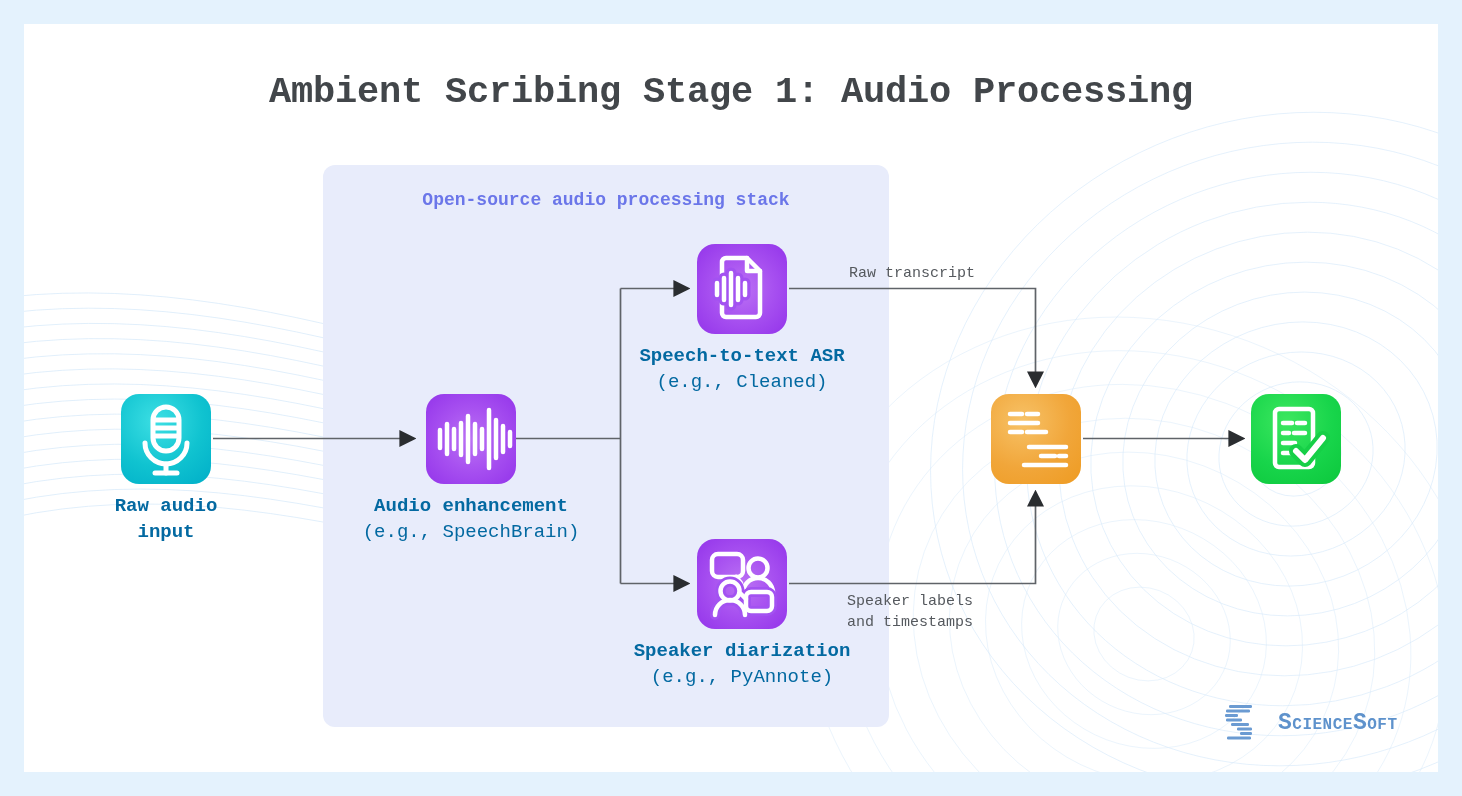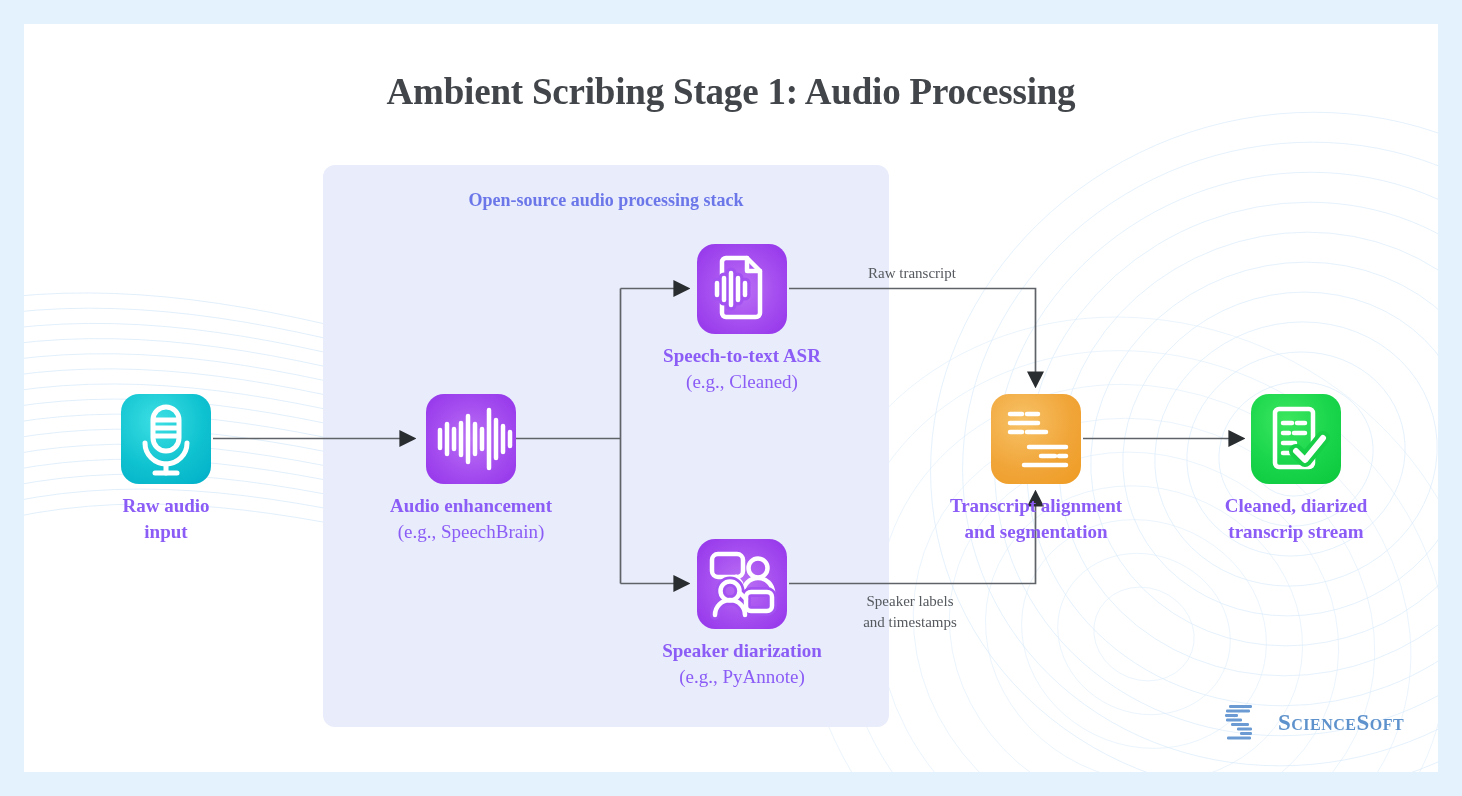--- a/index.html
+++ b/index.html
@@ -1,17 +1,17 @@
 <!DOCTYPE html>
 <html><head>
 <meta charset="utf-8">
 <style>
   html,body{margin:0;padding:0;}
   #canvas{position:relative;width:1462px;height:796px;background:#e4f2fd;
-          font-family:Liberation Serif, serif;overflow:hidden;}
+          font-family:Liberation Mono, monospace;overflow:hidden;}
   #card{position:absolute;left:24px;top:24px;width:1414px;height:748px;background:#ffffff;overflow:hidden;}
   #waves{position:absolute;left:0;top:0;width:1414px;height:748px;pointer-events:none;}
 
   .page-title{position:absolute;left:0;right:0;top:70px;margin:0;text-align:center;
               font-size:37px;line-height:44px;font-weight:700;color:#42464a;letter-spacing:-0.2px;}
 
   .stack-box{position:absolute;left:323px;top:165px;width:566px;height:562px;
              background:#e8ecfb;border-radius:12px;}
   .stack-label{position:absolute;left:323px;top:190px;width:566px;text-align:center;
                font-size:18px;font-weight:700;color:#6b76e9;}
@@ -22,21 +22,21 @@
   .icon svg{position:absolute;left:0;top:0;}
   #ic-mic  {left:121px;top:394px;background:radial-gradient(circle at 40% 30%,#3ddfe4 0%,#10c3d0 55%,#00aec8 100%);}
   #ic-enh  {left:426px;top:394px;}
   #ic-asr  {left:697px;top:244px;}
   #ic-diar {left:697px;top:539px;}
   .purple  {background:radial-gradient(circle at 50% 50%,#bb72f4 0%,#a750f0 50%,#9334ea 100%);}
   #ic-align{left:991px;top:394px;background:radial-gradient(circle at 35% 30%,#f7c267 0%,#f1a63a 55%,#ee9b22 100%);}
   #ic-out  {left:1251px;top:394px;background:radial-gradient(circle at 40% 30%,#3ce75f 0%,#18d54b 55%,#0cc73c 100%);}
 
   .nlabel{position:absolute;width:240px;text-align:center;font-size:19px;line-height:26px;
-          font-weight:700;color:#8b5cf6;}
+          font-weight:700;color:#0369a1;}
   .nlabel .sub{font-weight:400;}
   #lb-mic  {left:46px;  top:493px;}
   #lb-enh  {left:351px; top:493px;}
   #lb-asr  {left:622px; top:343px;}
   #lb-diar {left:622px; top:638px;}
   #lb-align{left:916px; top:493px;}
   #lb-out  {left:1176px;top:493px;}
 
   .elabel{position:absolute;width:200px;text-align:center;font-size:15px;line-height:21px;
           font-weight:400;color:#55595e;}
@@ -216,28 +216,20 @@
     <span class="sub">(e.g., SpeechBrain)</span>
   </div>
   <div class="nlabel" id="lb-asr">
     <span>Speech-to-text ASR</span><br>
     <span class="sub">(e.g., Cleaned)</span>
   </div>
   <div class="nlabel" id="lb-diar">
     <span>Speaker diarization</span><br>
     <span class="sub">(e.g., PyAnnote)</span>
   </div>
-  <div class="nlabel" id="lb-align">
-    <span>Transcript alignment</span><br>
-    <span>and segmentation</span>
-  </div>
-  <div class="nlabel" id="lb-out">
-    <span>Cleaned, diarized</span><br>
-    <span>transcrip stream</span>
-  </div>
 
   <div class="elabel" id="el-raw">Raw transcript</div>
   <div class="elabel" id="el-spk">
     <span>Speaker labels</span><br>
     <span>and timestamps</span>
   </div>
 
   <div class="logo">
     <svg width="30" height="38" viewBox="0 0 30 38">
       <g fill="#6b9bd2">

